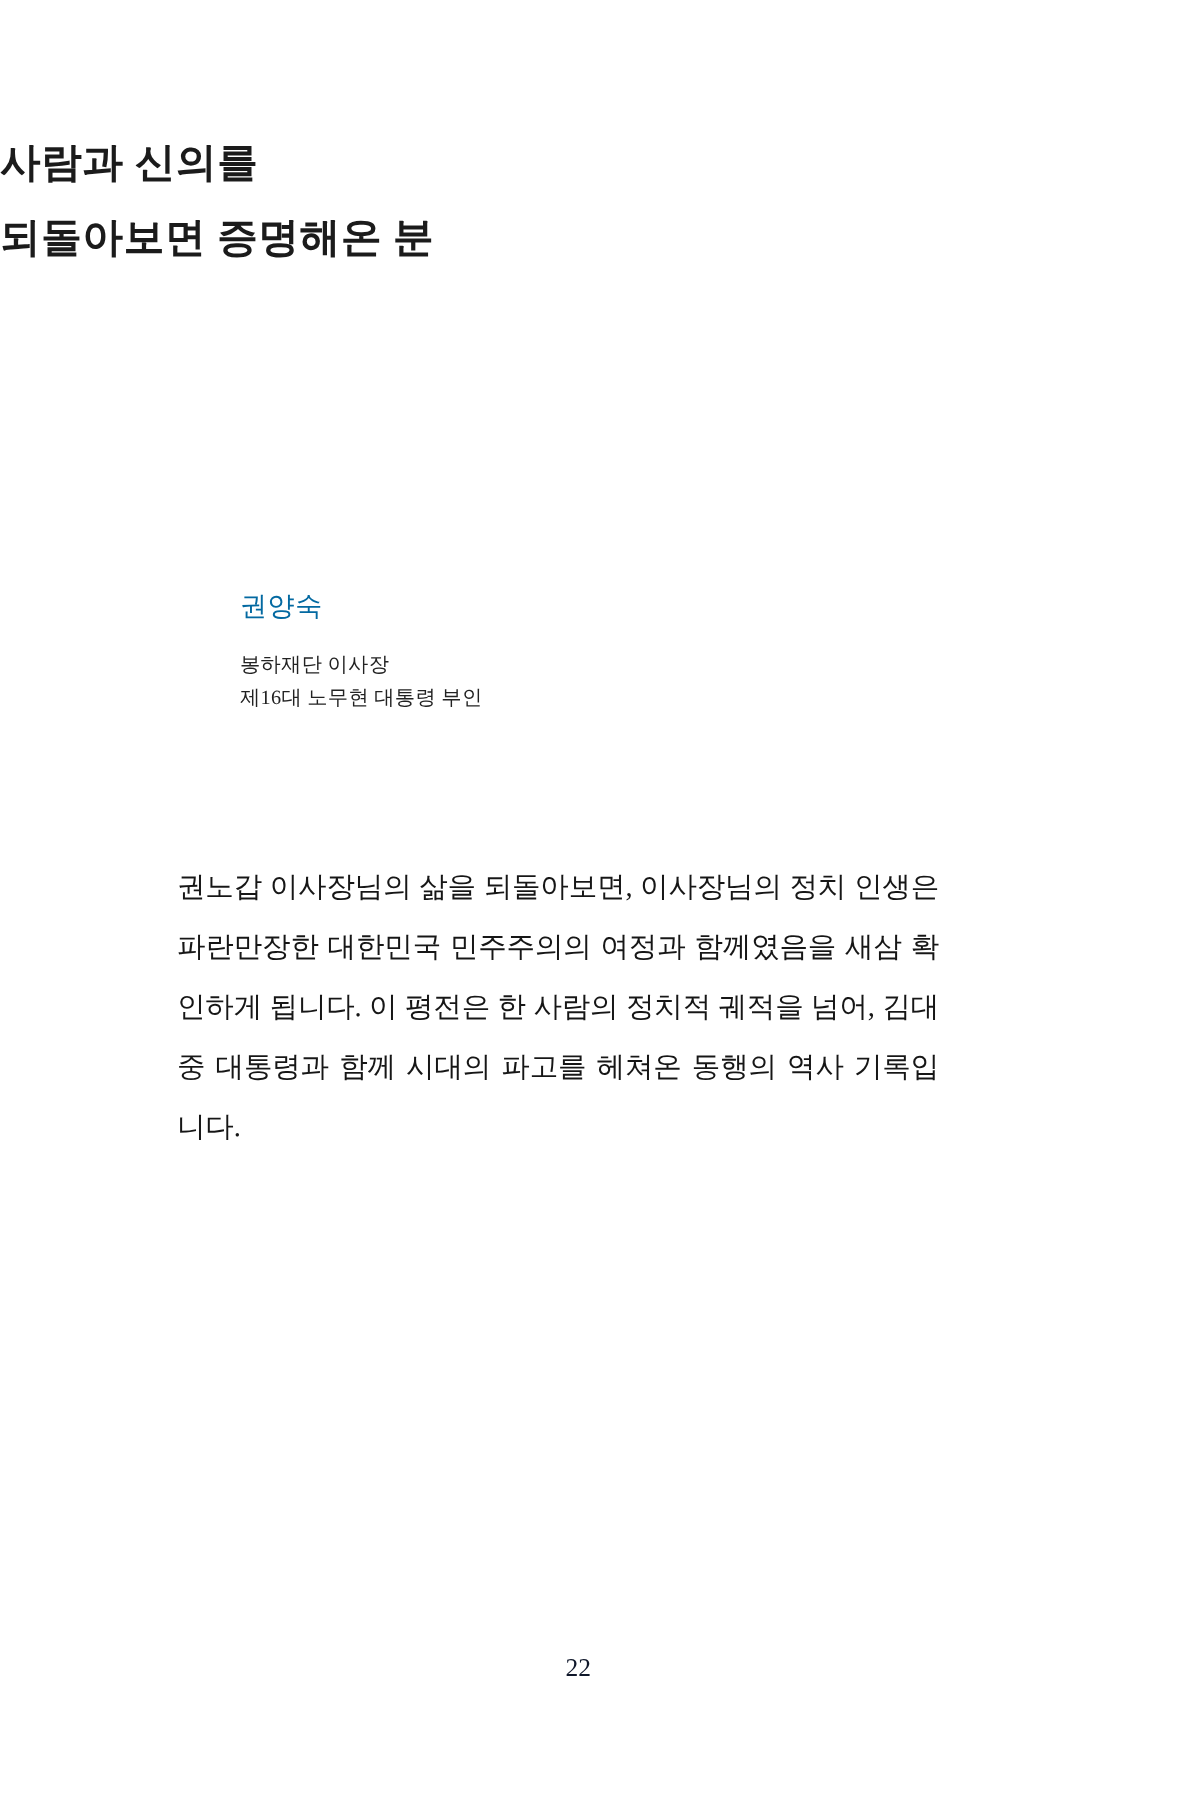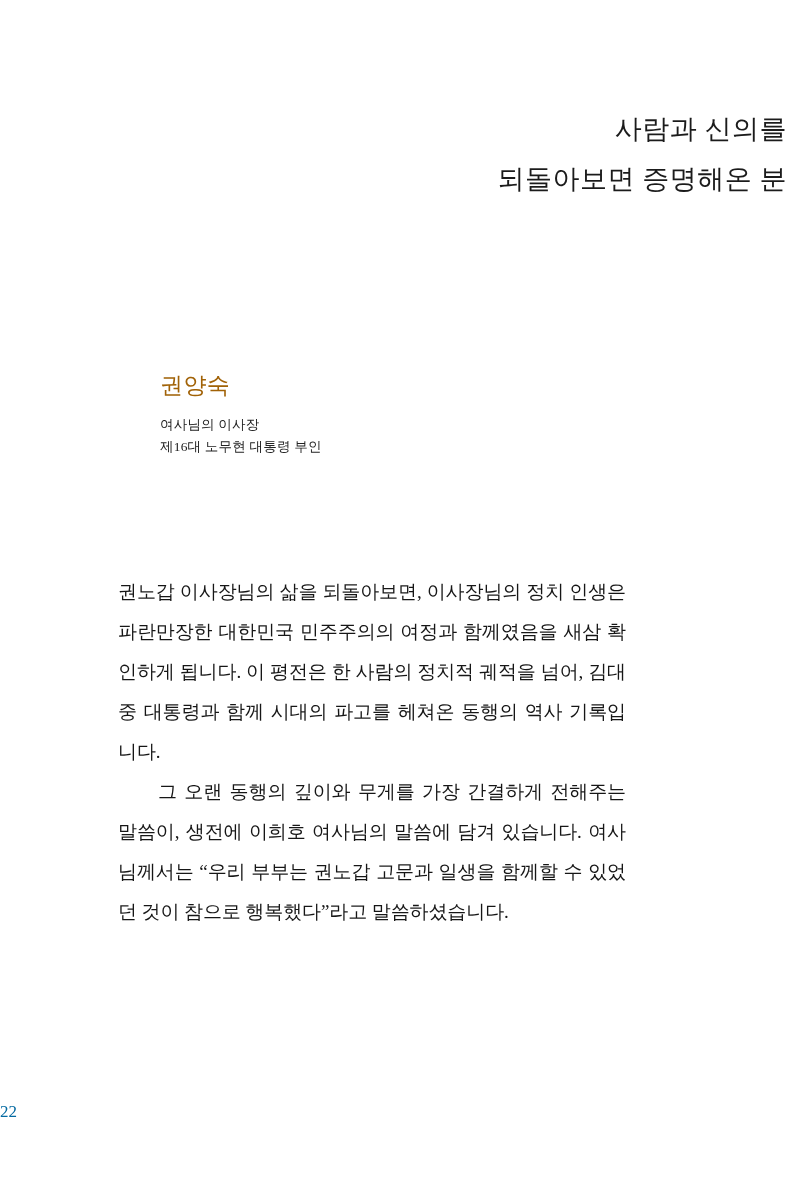--- a/index.html
+++ b/index.html
@@ -19,42 +19,44 @@
     position: absolute;
     inset: 0;
     background: #ffffff;
   }
 
   
   .title-block {
     position: absolute;
     left: 0;
     right: 0;
-    top: 104px;
-    text-align: right;
+    top: 83px;
+    text-align: left;
+    font-weight: bold;
   }
   .title-line {
     font-size: 27px;
     line-height: 50px;
     letter-spacing: 0.5px;
     color: #1b1b1b;
     white-space: pre;
   }
 
   
   .author-block {
     position: absolute;
     left: 160px;
     top: 372px;
   }
   .author-name {
-    font-size: 23px;
+    font-size: 18px;
     line-height: 28px;
     letter-spacing: 0.4px;
-    color: #a16207;
+    color: #0369a1;
+    margin-top: 18px;
   }
   .author-roles {
     margin-top: 14px;
   }
   .author-role {
     font-size: 13.5px;
     line-height: 22px;
     letter-spacing: 0.2px;
     color: #222222;
   }
@@ -81,43 +83,42 @@
   .para.indent {
     text-indent: 40px;
   }
 
   
   .page-number {
     position: absolute;
     left: 0;
     right: 16px;
     bottom: 78px;
-    text-align: left;
+    text-align: center;
     font-size: 17px;
-    color: #0369a1;
+    color: #0f172a;
   }
 </style>
 </head>
 <body>
 
 <div class="page">
 
   <div class="title-block">
     <div class="title-line">사람과 신의를</div>
     <div class="title-line">되돌아보면 증명해온 분</div>
   </div>
 
   <div class="author-block">
     <div class="author-name">권양숙</div>
     <div class="author-roles">
-      <div class="author-role">여사님의 이사장</div>
+      <div class="author-role">봉하재단 이사장</div>
       <div class="author-role">제16대 노무현 대통령 부인</div>
     </div>
   </div>
 
   <div class="body-block">
     <p class="para">권노갑 이사장님의 삶을 되돌아보면, 이사장님의 정치 인생은 파란만장한 대한민국 민주주의의 여정과 함께였음을 새삼 확인하게 됩니다. 이 평전은 한 사람의 정치적 궤적을 넘어, 김대중 대통령과 함께 시대의 파고를 헤쳐온 동행의 역사 기록입니다.</p>
-    <p class="para indent">그 오랜 동행의 깊이와 무게를 가장 간결하게 전해주는 말씀이, 생전에 이희호 여사님의 말씀에 담겨 있습니다. 여사님께서는 “우리 부부는 권노갑 고문과 일생을 함께할 수 있었던 것이 참으로 행복했다”라고 말씀하셨습니다.</p>
   </div>
 
   <div class="page-number">22</div>
 
 </div>
 
 </body></html>

